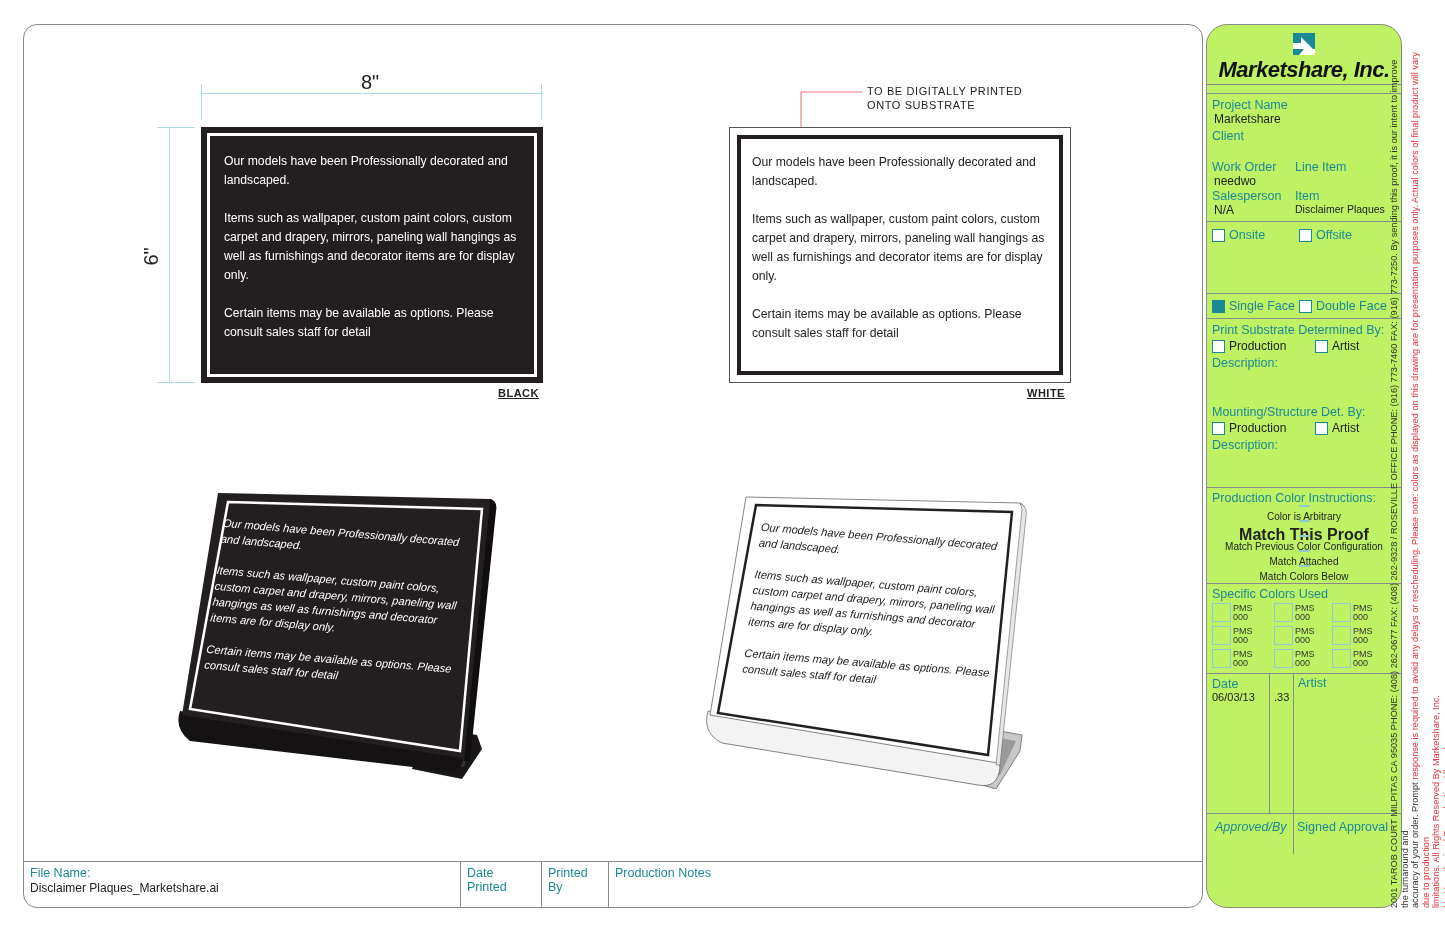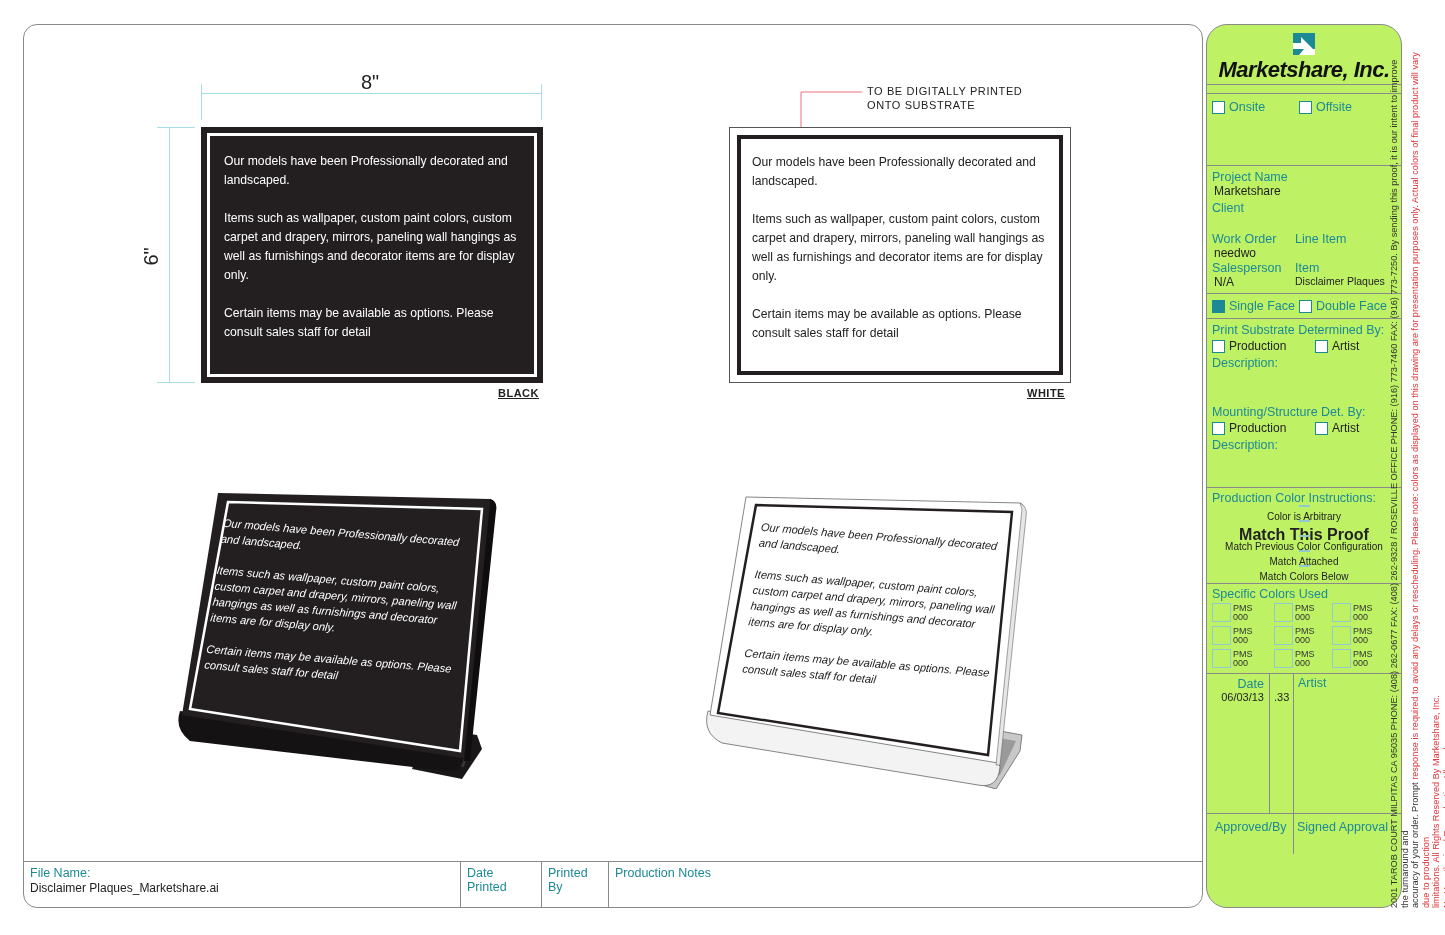--- a/index.html
+++ b/index.html
@@ -184,33 +184,20 @@
 <div id="title-block">
 
   <div class="tb-section tb-logo">
     <svg class="mark" viewBox="0 0 22 22">
       <rect x="0" y="0" width="22" height="22" fill="#1c8a96"></rect>
       <path d="M0,10 L8,10 L8,4 L20,16 L22,16 L22,22 L6,22 L11,16 L0,16 Z" fill="#fff"></path>
     </svg>
     <span class="name">Marketshare, Inc.</span>
   </div>
   <div class="tb-section tb-spacer"></div>
-
-  <div class="tb-section" style="height:72px; padding:6px 5px;">
-    <div style="display:flex;">
-      <label class="cb-row" style="width:87px;">
-        <span class="cb"></span>
-        <span class="lbl">Onsite</span>
-      </label>
-      <label class="cb-row">
-        <span class="cb"></span>
-        <span class="lbl">Offsite</span>
-      </label>
-    </div>
-  </div>
 
   <div class="tb-section" style="height:128px; padding:4px 5px;">
     <div class="lbl">Project Name</div>
     <div class="val" style="padding-left:2px;">Marketshare</div>
     <div class="lbl" style="margin-top:3px;">Client</div>
     <div style="height:17px;"></div>
     <div style="display:flex;">
       <div style="width:83px;">
         <div class="lbl">Work Order</div>
         <div class="val" style="padding-left:2px;">needwo</div>
@@ -219,20 +206,33 @@
       </div>
       <div>
         <div class="lbl">Line Item</div>
         <div class="val" style="height:14px;"></div>
         <div class="lbl" style="margin-top:1px;">Item</div>
         <div class="val" style="font-size:10.5px;">Disclaimer Plaques</div>
       </div>
     </div>
   </div>
 
+  <div class="tb-section" style="height:72px; padding:6px 5px;">
+    <div style="display:flex;">
+      <label class="cb-row" style="width:87px;">
+        <span class="cb"></span>
+        <span class="lbl">Onsite</span>
+      </label>
+      <label class="cb-row">
+        <span class="cb"></span>
+        <span class="lbl">Offsite</span>
+      </label>
+    </div>
+  </div>
+
   <div class="tb-section" style="height:25px; padding:5px 5px;">
     <div style="display:flex;">
       <label class="cb-row" style="width:87px;">
         <span class="cb checked"></span>
         <span class="lbl">Single Face</span>
       </label>
       <label class="cb-row">
         <span class="cb"></span>
         <span class="lbl">Double Face</span>
       </label>
@@ -357,34 +357,34 @@
           <div class="box"></div>
           <div class="txt">
             <div>PMS</div>
             <div>000</div>
           </div>
         </div>
     </div>
   </div>
 
   <div class="tb-section" style="height:140px; display:flex;">
-    <div style="width:63px; border-right:1px solid #8a8a8a; padding:3px 5px;text-align:right;">
+    <div style="width:63px; border-right:1px solid #8a8a8a; padding:3px 5px;">
       <div class="lbl">Date</div>
       <div class="val" style="font-size:11px;">06/03/13</div>
     </div>
     <div style="width:24px; border-right:1px solid #8a8a8a; padding:17px 0 0 4px;">
       <div class="val" style="font-size:11px;">.33</div>
     </div>
     <div style="flex:1; padding:2px 4px;">
       <div class="lbl">Artist</div>
     </div>
   </div>
 
   <div style="display:flex; height:40px;">
-    <div style="width:87px; border-right:1px solid #8a8a8a; padding:6px 16px 0 8px;">
+    <div style="width:87px; border-right:1px solid #8a8a8a; padding:6px 16px 0 8px;font-style:italic;">
       <span class="lbl">Approved/By</span>
     </div>
     <div style="flex:1; padding:6px 0 0 3px;">
       <span class="lbl">Signed Approval</span>
     </div>
   </div>
 </div>
 
 <div id="legal">
   <div>2001 TAROB COURT MILPITAS CA 95035   PHONE: (408) 262-0677   FAX: (408) 262-9328  / ROSEVILLE OFFICE  PHONE: (916) 773-7460  FAX: (916) 773-7250.  By sending this proof, it is our intent to improve the turnaround and</div>

